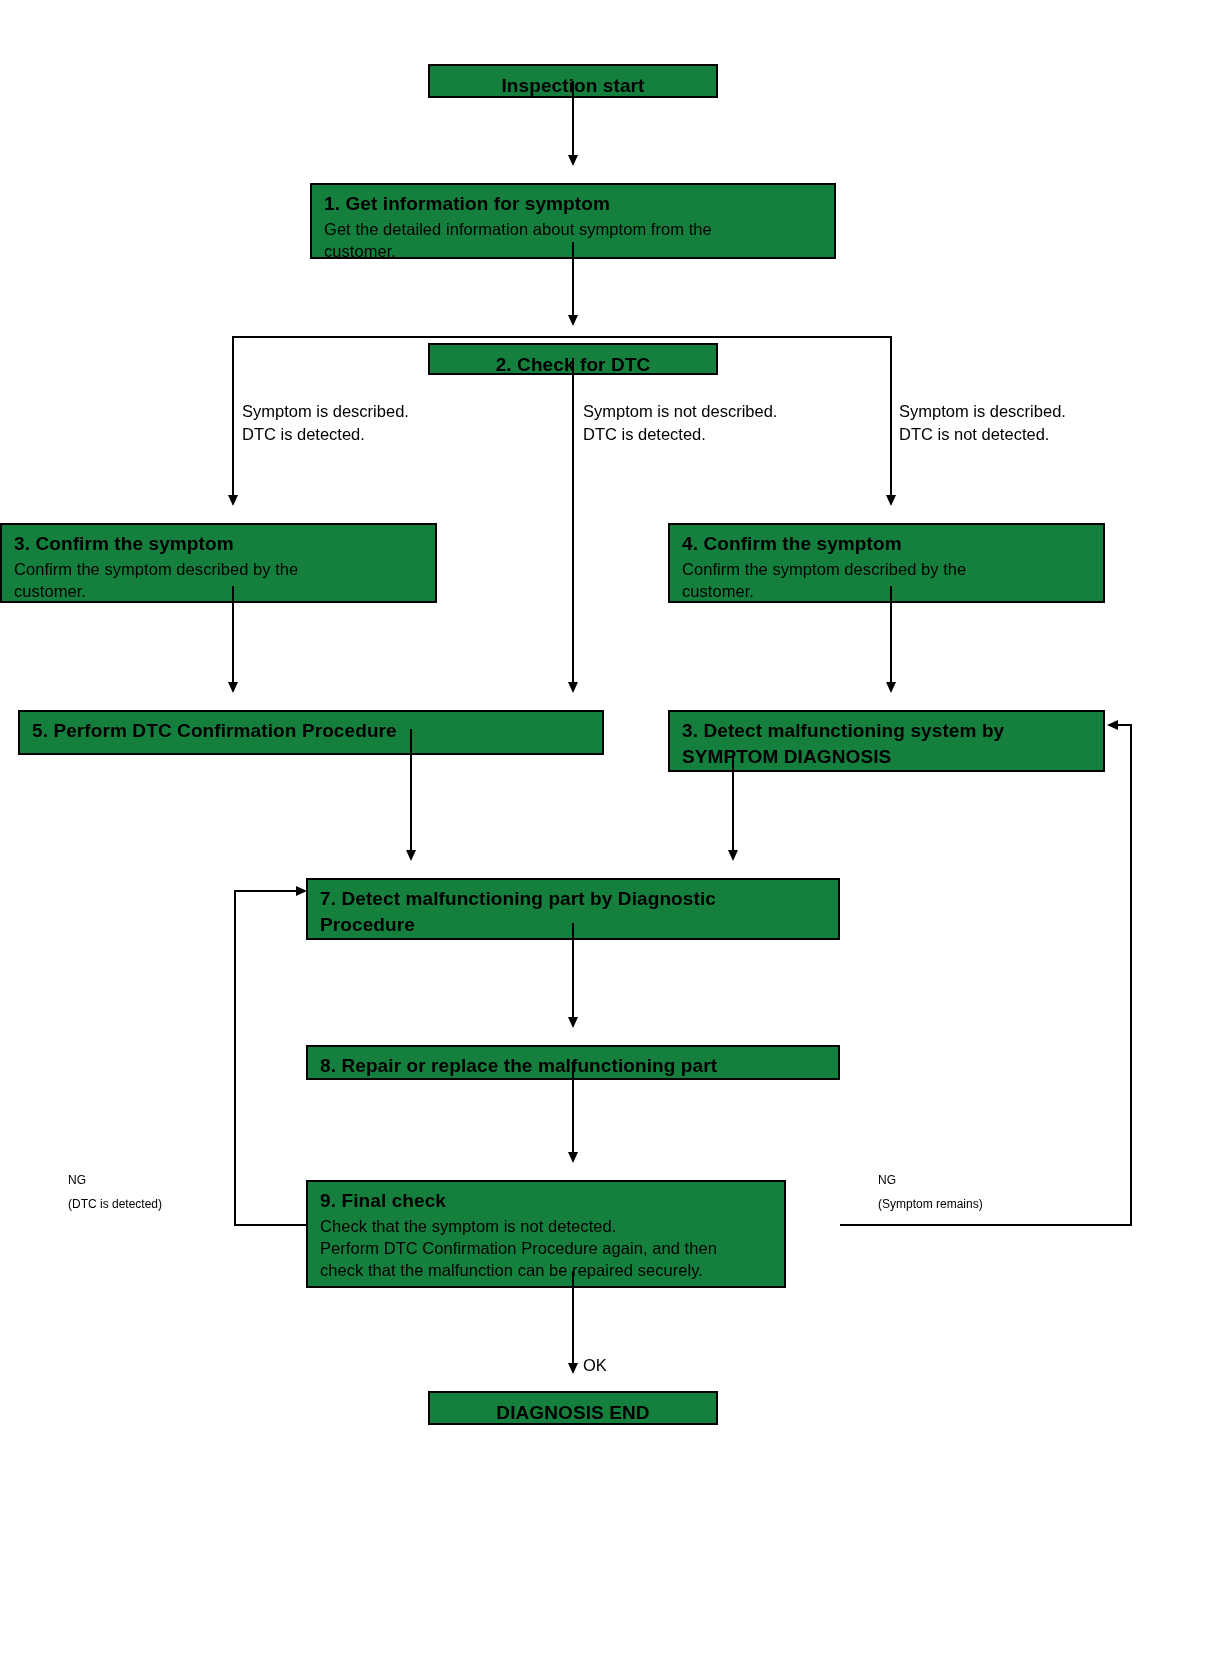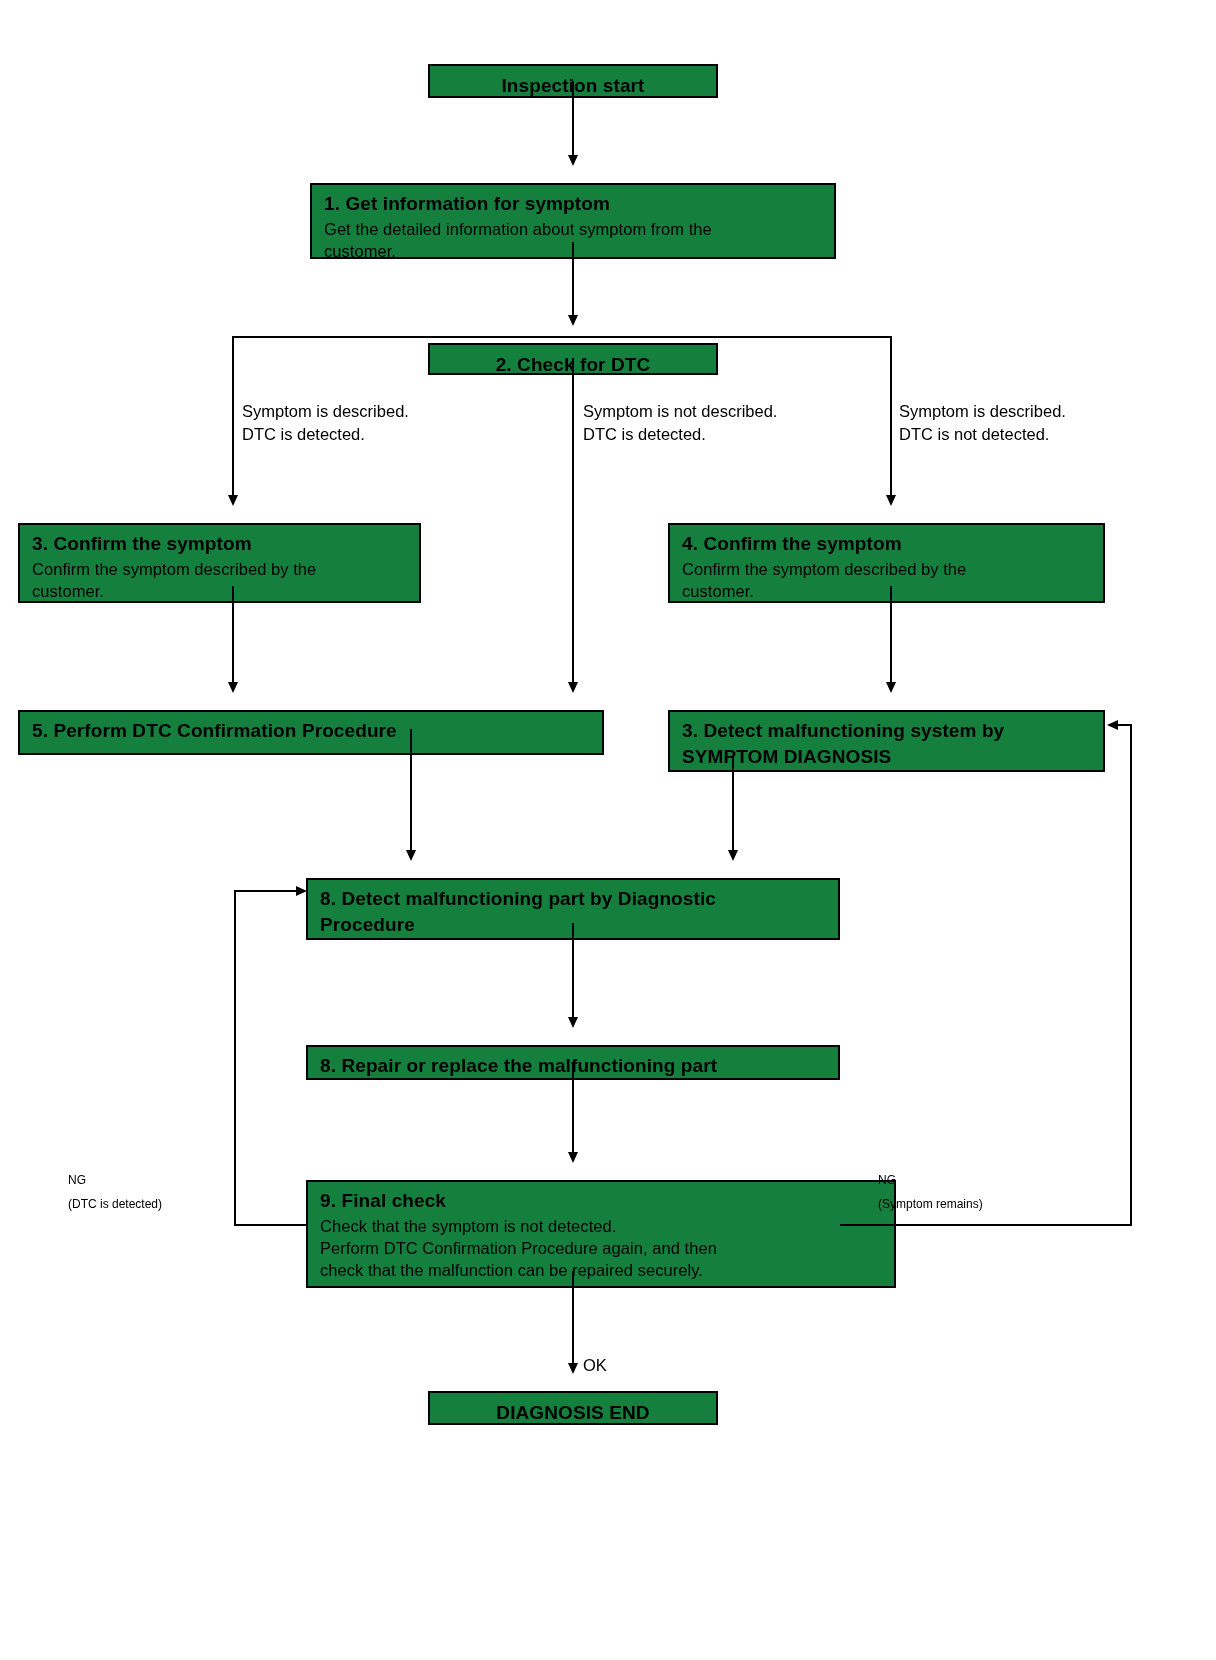--- a/index.html
+++ b/index.html
@@ -104,21 +104,21 @@
   <div class="node" style="left:310px; top:166px; width:526px; height:76px;">
     <div class="title">1. Get information for symptom</div>
     <div class="body">Get the detailed information about symptom from the
 customer.</div>
   </div>
 
   <div class="node center" style="left:428px; top:326px; width:290px; height:32px;">
     <div class="title">2. Check for DTC</div>
   </div>
 
-  <div class="node" style="left:18px; top:506px; width:403px; height:80px;">
+  <div class="node" style="left:0; top:506px; width:437px; height:80px;">
     <div class="title">3. Confirm the symptom</div>
     <div class="body">Confirm the symptom described by the
 customer.</div>
   </div>
 
   <div class="node" style="left:668px; top:506px; width:437px; height:80px;">
     <div class="title">4. Confirm the symptom</div>
     <div class="body">Confirm the symptom described by the
 customer.</div>
   </div>
@@ -126,29 +126,29 @@
   <div class="node" style="left:18px; top:693px; width:586px; height:45px;">
     <div class="title">5. Perform DTC Confirmation Procedure</div>
   </div>
 
   <div class="node" style="left:668px; top:693px; width:437px; height:62px;">
     <div class="title">3. Detect malfunctioning system by
     SYMPTOM DIAGNOSIS</div>
   </div>
 
   <div class="node" style="left:306px; top:861px; width:534px; height:62px;">
-    <div class="title">8. Detect malfunctioning part by Diagnostic
+    <div class="title">7. Detect malfunctioning part by Diagnostic
     Procedure</div>
   </div>
 
   <div class="node" style="left:306px; top:1028px; width:534px; height:35px;">
     <div class="title">8. Repair or replace the malfunctioning part</div>
   </div>
 
-  <div class="node" style="left:306px; top:1163px; width:590px; height:108px;">
+  <div class="node" style="left:306px; top:1163px; width:480px; height:108px;">
     <div class="title">9. Final check</div>
     <div class="body">Check that the symptom is not detected.
 Perform DTC Confirmation Procedure again, and then
 check that the malfunction can be repaired securely.</div>
   </div>
 
   <div class="node center" style="left:428px; top:1374px; width:290px; height:34px;">
     <div class="title">DIAGNOSIS END</div>
   </div>
 

